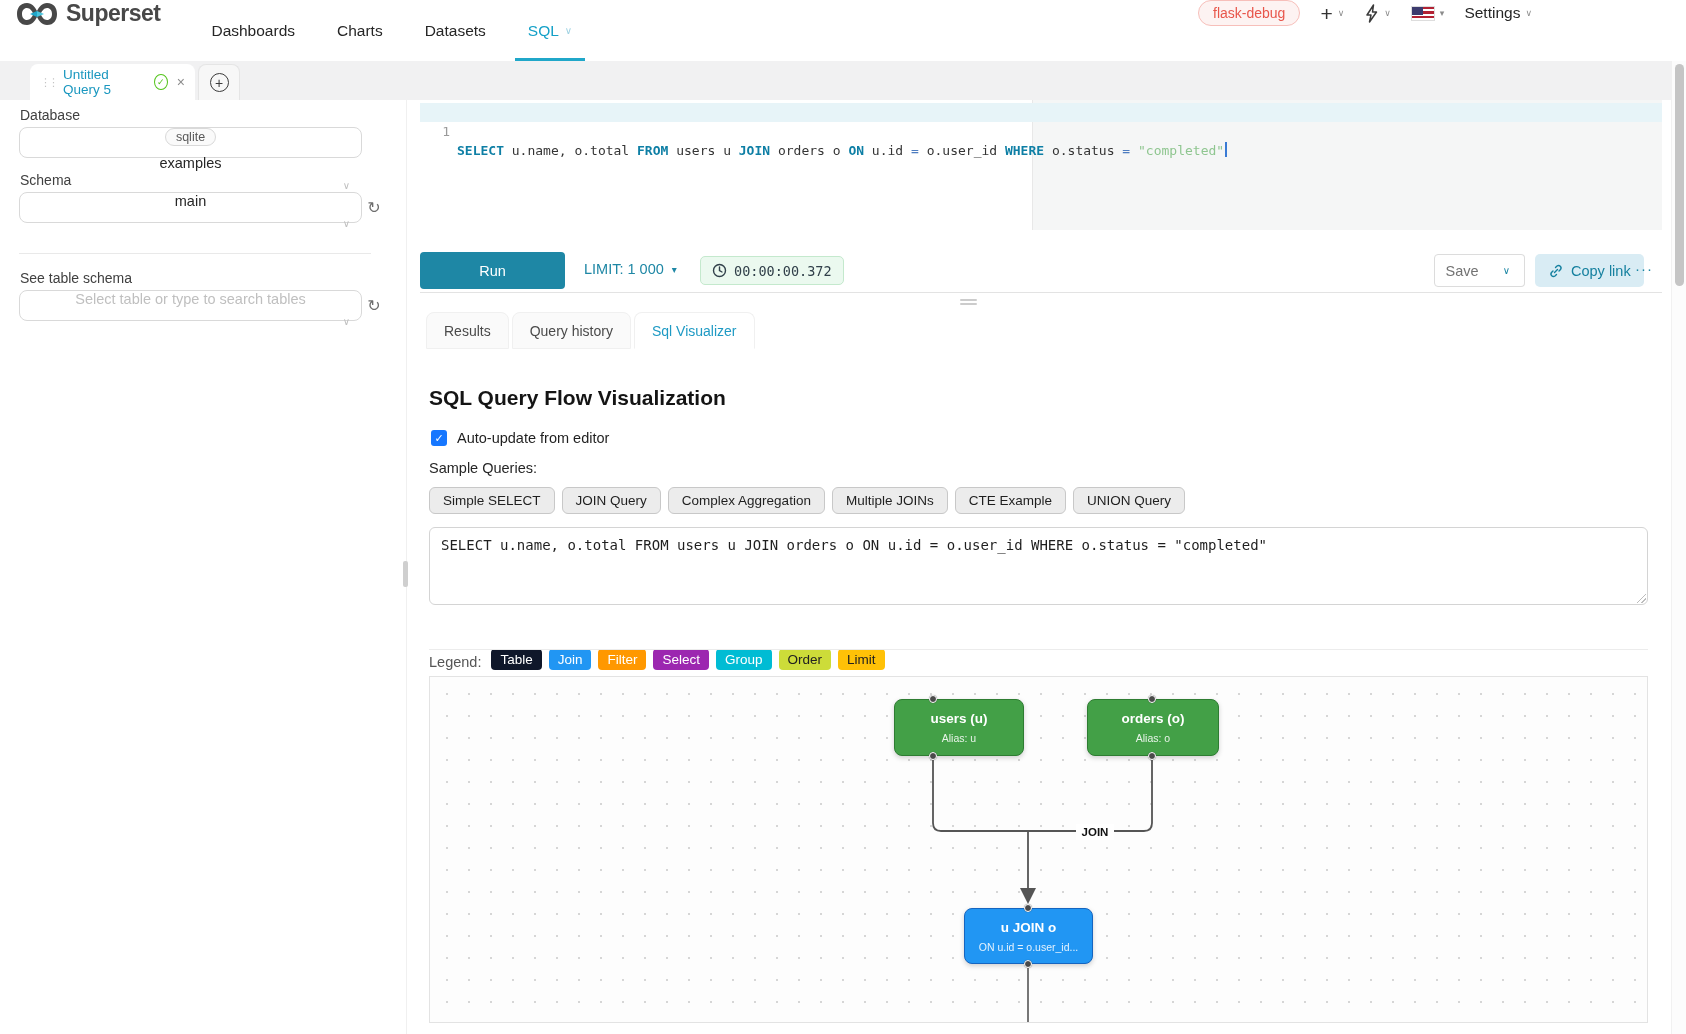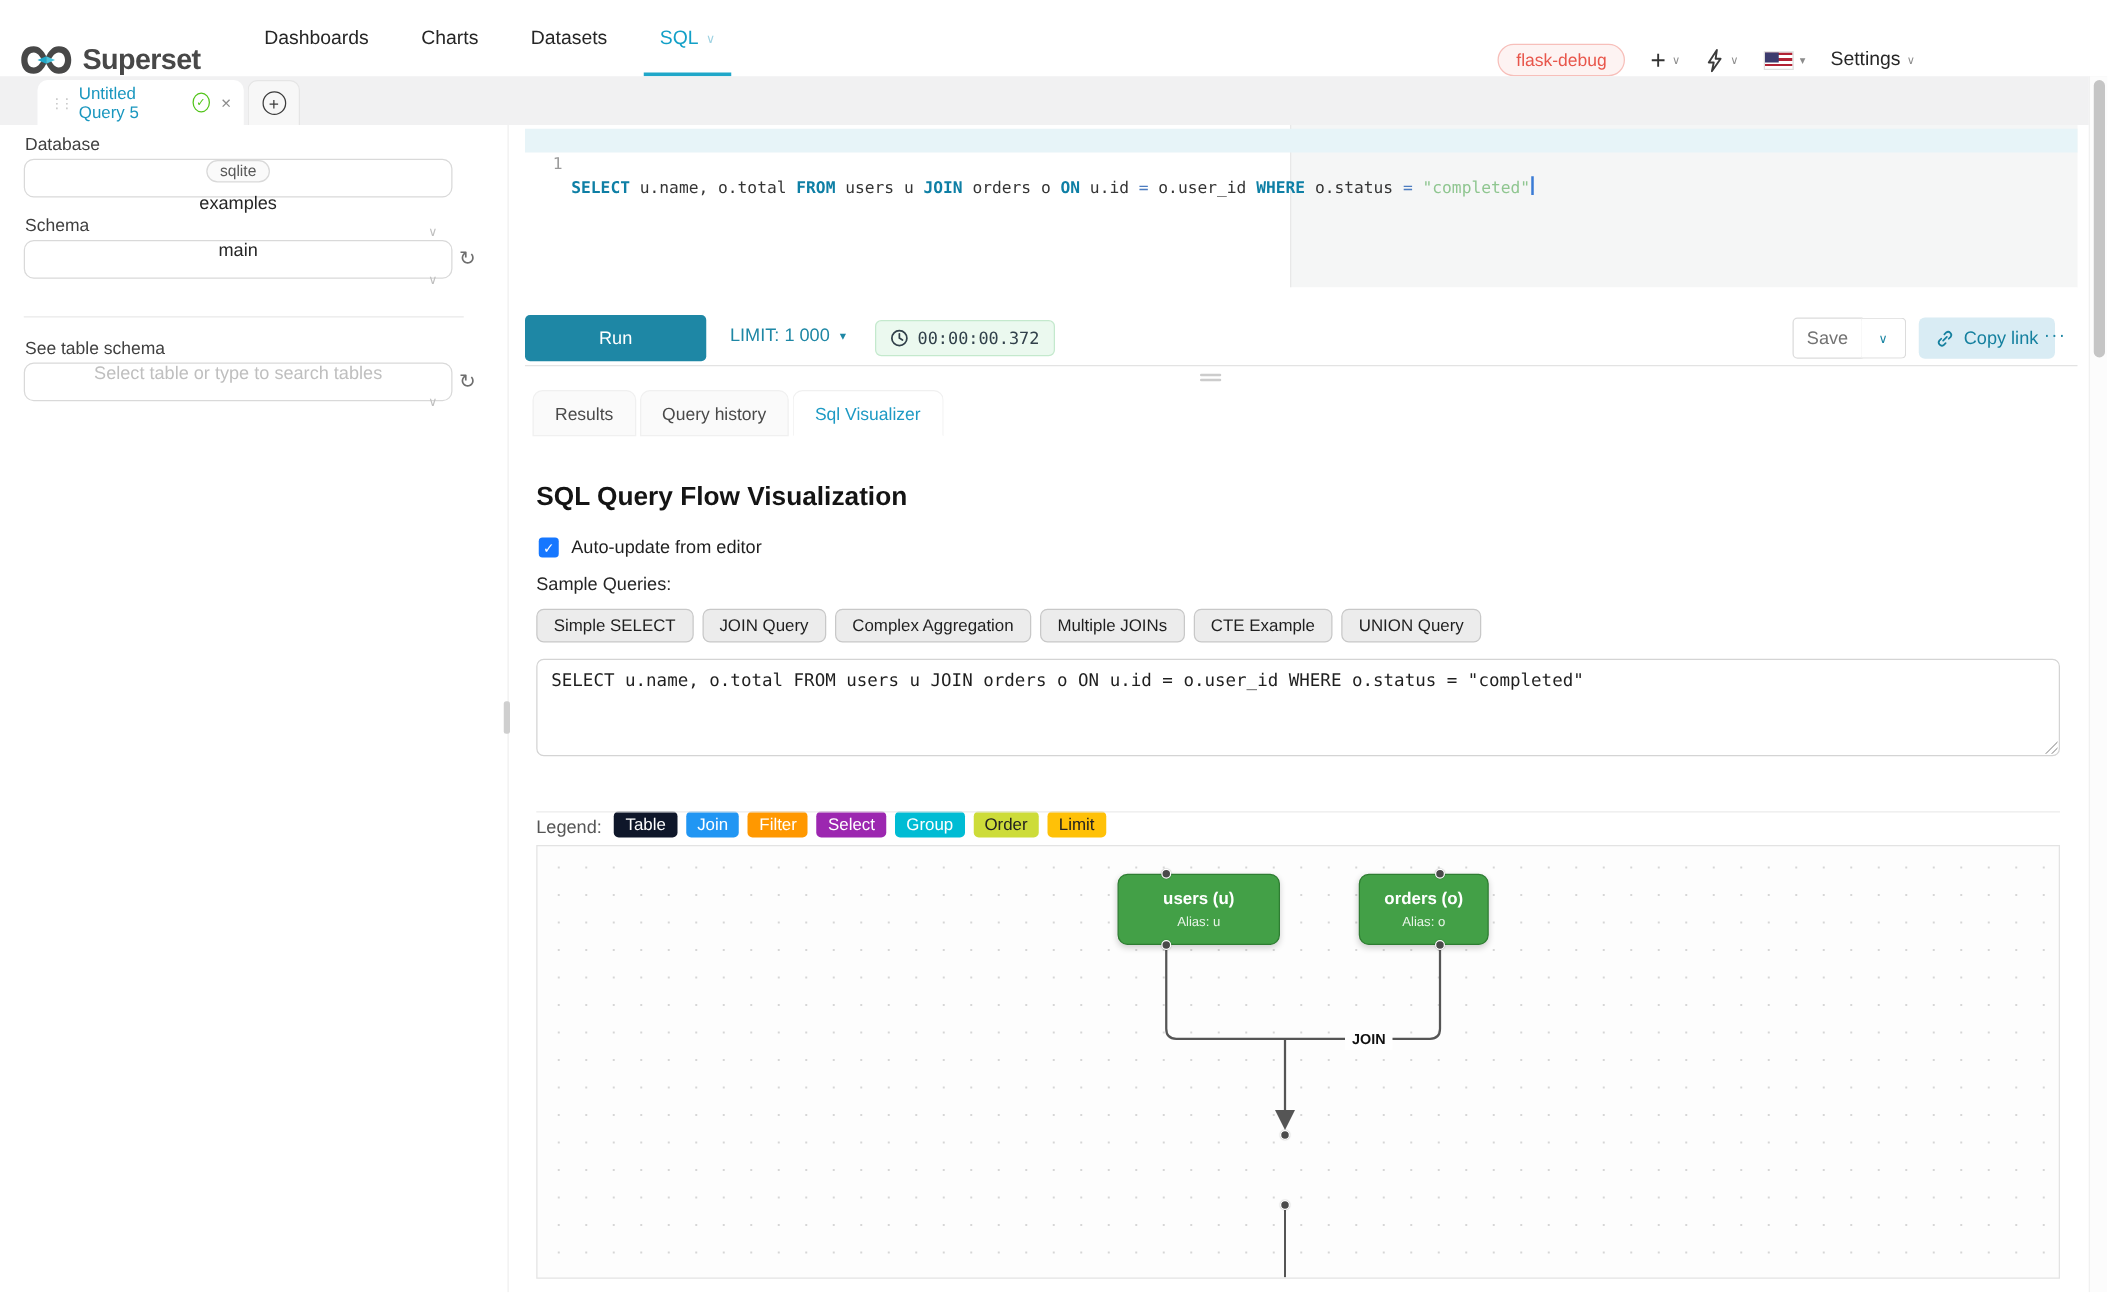--- a/index.html
+++ b/index.html
@@ -1,21 +1,21 @@
 <!DOCTYPE html>
 <html><head>
 <meta charset="utf-8">
 <style>
   * { margin:0; padding:0; box-sizing:border-box; }
   html,body { background:#fff; }
   body { font-family:"Liberation Sans", sans-serif; color:#262626; }
   #app { position:relative; width:1686px; height:1034px; background:#fff; overflow:hidden; }
 
   
-  .header { position:absolute; left:0; top:0; width:1548px; height:61px; background:#fff; display:flex; align-items:flex-end; padding:0 16px; }
+  .header { position:absolute; left:0; top:0; width:1548px; height:61px; background:#fff; display:flex; align-items:flex-start; padding:0 16px; }
   .brand { display:flex; align-items:center; gap:8px; }
   .brand-text { font-size:23px; font-weight:700; color:#484848; letter-spacing:-0.5px; }
   .nav { display:flex; align-items:stretch; margin-left:30px; height:61px; }
   .nav-item { display:flex; align-items:center; padding:0 21px; font-size:15.5px; color:#262626; cursor:pointer; position:relative; }
   .nav-item.active { color:#13a0c7; }
   .nav-item.active::after { content:""; position:absolute; left:8px; right:8px; bottom:0; height:3px; background:#20a7c9; }
   .nav-caret { font-size:10px; color:#9fd2e2; margin-left:6px; }
   .hdr-right { margin-left:auto; display:flex; align-items:center; gap:20px; }
   .env-pill { border:1px solid #f7bfba; background:#fdf3f2; color:#e8564b; font-size:14px; padding:4px 14px; border-radius:15px; }
   .hdr-ic { display:flex; align-items:center; gap:5px; cursor:pointer; }
@@ -275,23 +275,27 @@
       <path d="M503 83 V146 Q503 154 511 154 H598" fill="none" stroke="#555" stroke-width="1.8"></path>
       <path d="M722 83 V146 Q722 154 714 154 H598" fill="none" stroke="#555" stroke-width="1.8"></path>
       <path d="M598 154 V212" fill="none" stroke="#555" stroke-width="1.8"></path>
       <polygon points="590,211 606,211 598,227" fill="#555"></polygon>
       <path d="M598 291 V345" fill="none" stroke="#555" stroke-width="1.6"></path>
     </svg>
     <div class="node node-table" style="left:464px; top:22px; width:130px; height:57px;">
       <div class="node-title">users (u)</div>
       <div class="node-sub">Alias: u</div>
     </div>
-    <div class="node node-table" style="left:657px; top:22px; width:104px; height:57px;">
+    <div class="node node-table" style="left:657px; top:22px; width:132px; height:57px;">
       <div class="node-title">orders (o)</div>
       <div class="node-sub">Alias: o</div>
+    </div>
+    <div class="node node-join" style="left:534px; top:231px; width:129px; height:56px;">
+      <div class="node-title">u JOIN o</div>
+      <div class="node-sub">ON u.id = o.user_id...</div>
     </div>
     <span class="handle" style="left:499px; top:18px;"></span>
     <span class="handle" style="left:499px; top:75px;"></span>
     <span class="handle" style="left:718px; top:18px;"></span>
     <span class="handle" style="left:718px; top:75px;"></span>
     <span class="handle" style="left:594px; top:227px;"></span>
     <span class="handle" style="left:594px; top:283px;"></span>
     <div class="edge-label">JOIN</div>
   </div>
 

